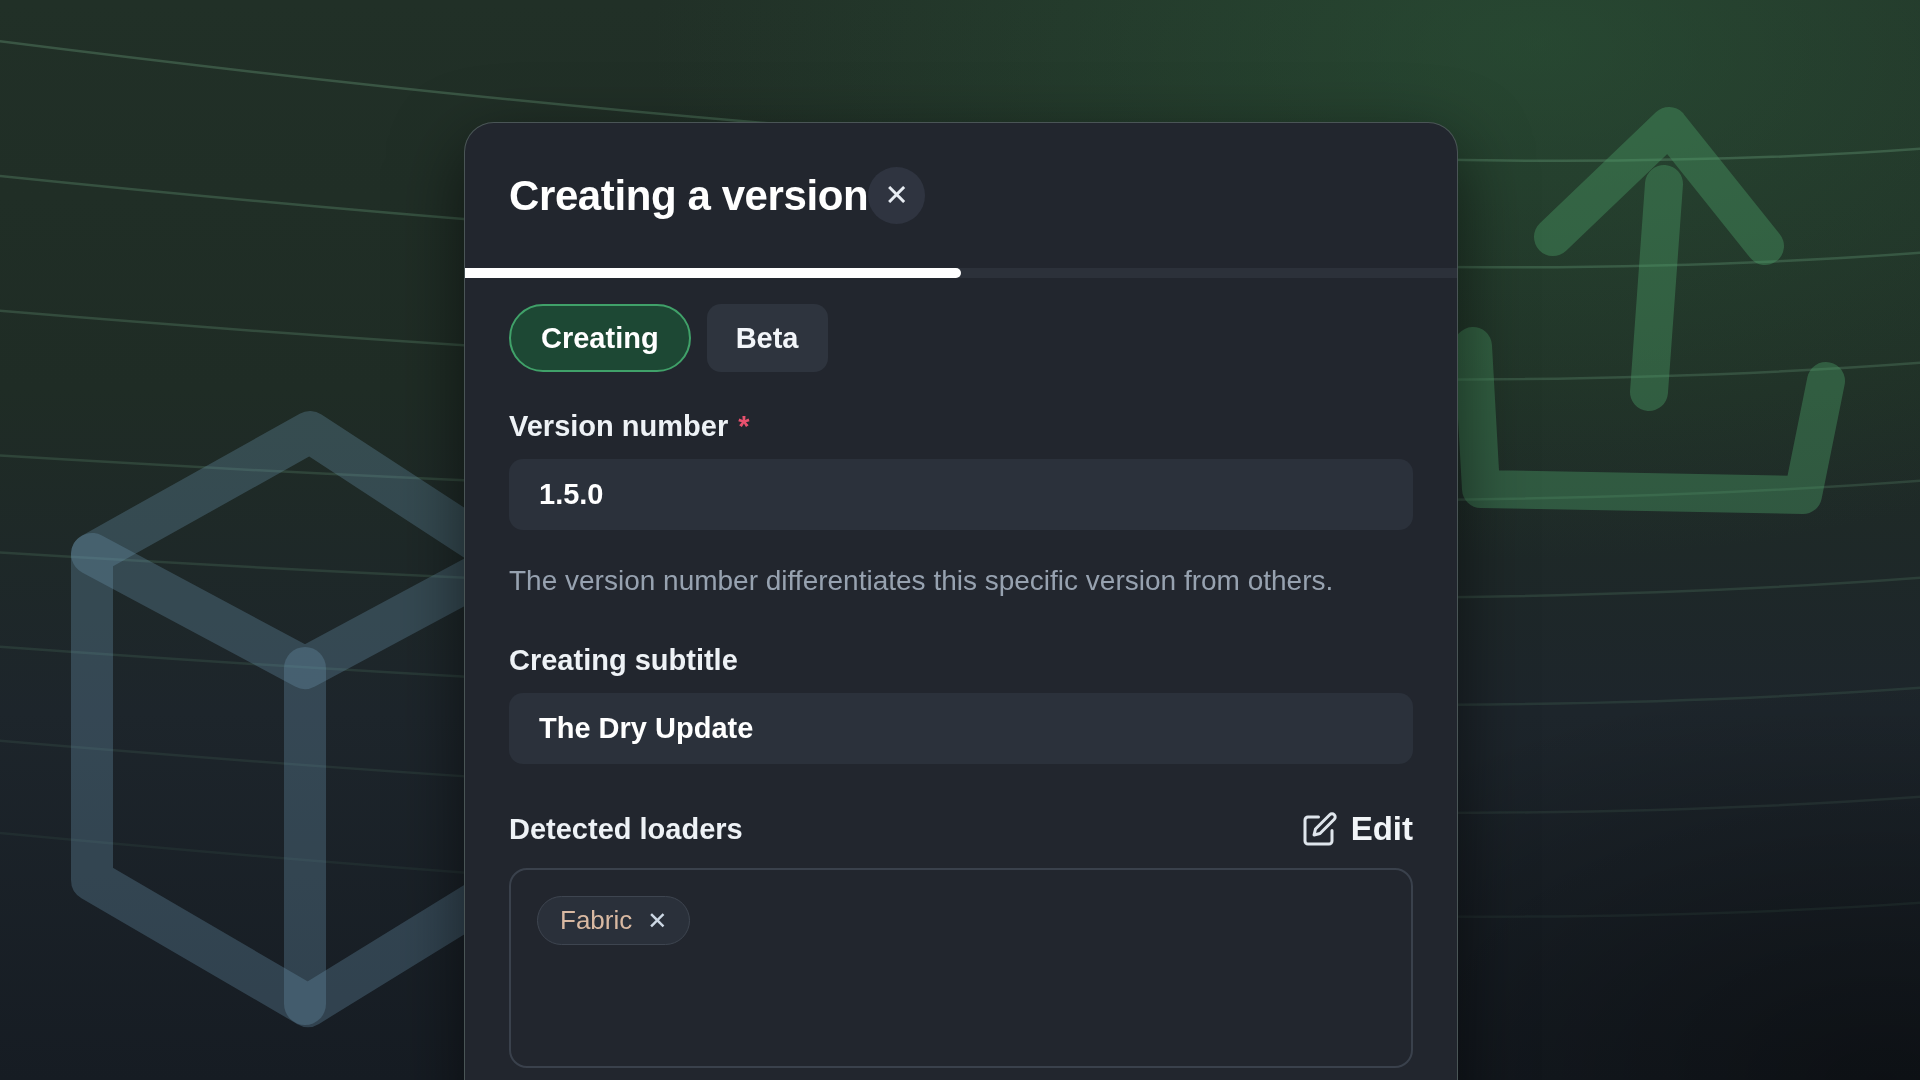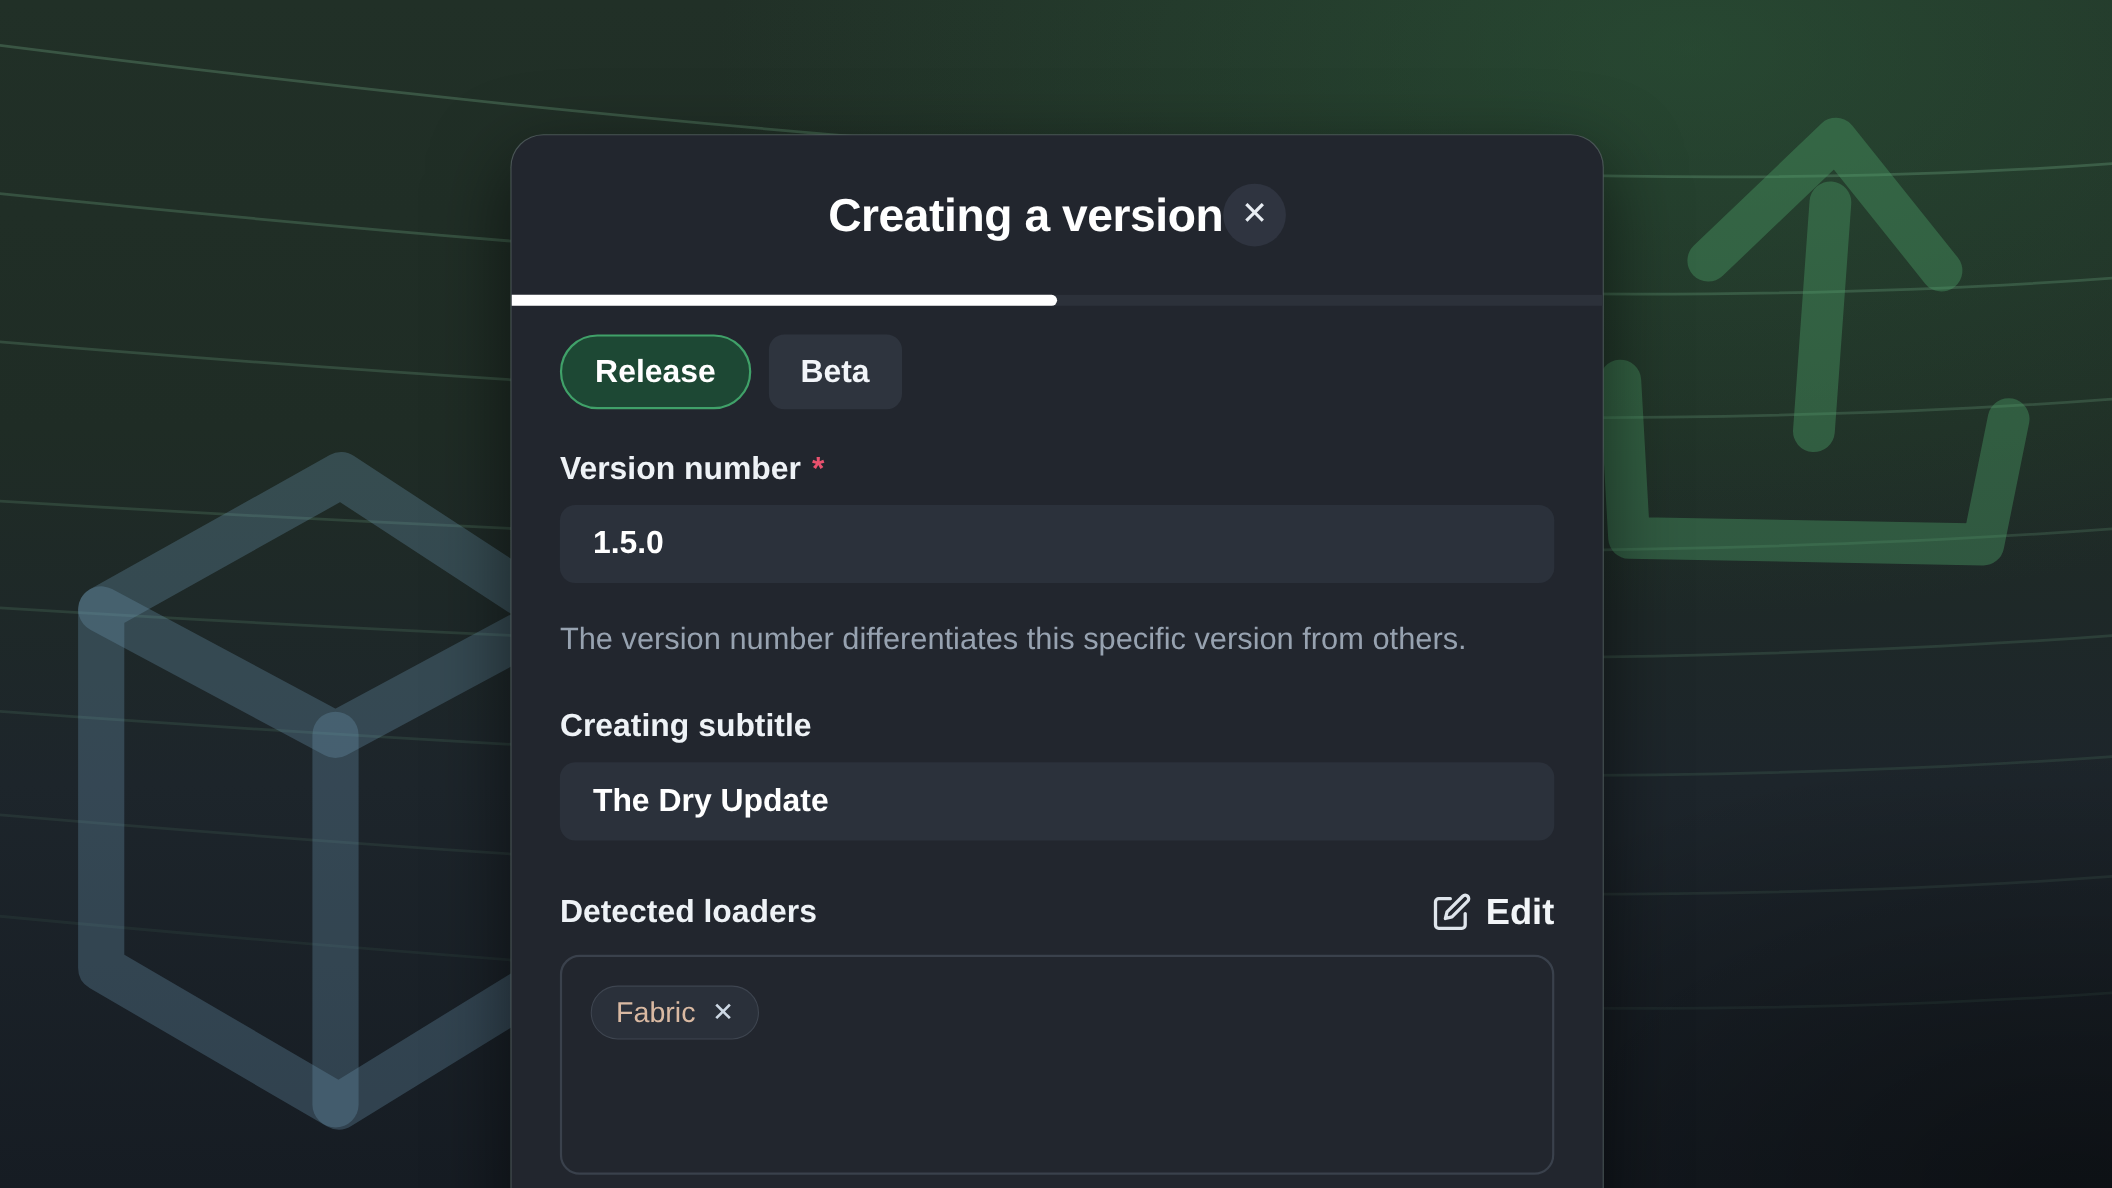--- a/index.html
+++ b/index.html
@@ -12,21 +12,21 @@
       linear-gradient(180deg,#213027 0%,#1f2c25 36%,#1d252b 66%,#161c23 100%);
   }
   .bg-decor{position:absolute;left:0;top:0;}
   
   .modal{
     position:absolute;left:464px;top:122px;width:994px;height:1010px;
     background:#22262e;border:1px solid rgba(150,175,160,0.35);
     border-radius:30px;box-shadow:0 24px 70px rgba(0,0,0,0.55);
     overflow:hidden;box-sizing:border-box;
   }
-  .modal-header{height:145px;display:flex;align-items:center;justify-content:center;padding:0 44px;}
+  .modal-header{height:145px;display:flex;align-items:center;justify-content:flex-start;padding:0 44px;}
   .modal-title{margin:0;font-size:42px;font-weight:700;color:#ffffff;letter-spacing:-0.4px;}
   .close-btn{
     width:57px;height:57px;border-radius:50%;border:none;background:#2f3440;
     color:#e8edf3;font-size:29px;line-height:1;display:flex;align-items:center;justify-content:center;
     cursor:pointer;padding:0;font-family:inherit;
   }
   .progress{height:10px;width:100%;background:#2c313a;}
   .progress-fill{height:100%;background:#ffffff;border-radius:0 5px 5px 0;}
   .modal-body{padding:0 44px;}
   .field-label{font-size:29px;line-height:34px;font-weight:700;color:#eef2f6;}
@@ -110,21 +110,21 @@
     </div>
 
     <div class="progress">
       <div class="progress-fill" style="width: 50%;"></div>
     </div>
 
     <div class="modal-body">
 
 
       <div class="type-row">
-        <button class="type-chip selected">Release</button>
+        <button class="type-chip selected">Creating</button>
         <button class="type-chip">Beta</button>
       </div>
 
       <div class="field-label mt-number">
         <span>Version number</span><span class="req">*</span>
       </div>
 
       <input class="text-input" type="text" value="1.5.0" style="">
 
       <p class="help">The version number differentiates this specific version from others.</p>

